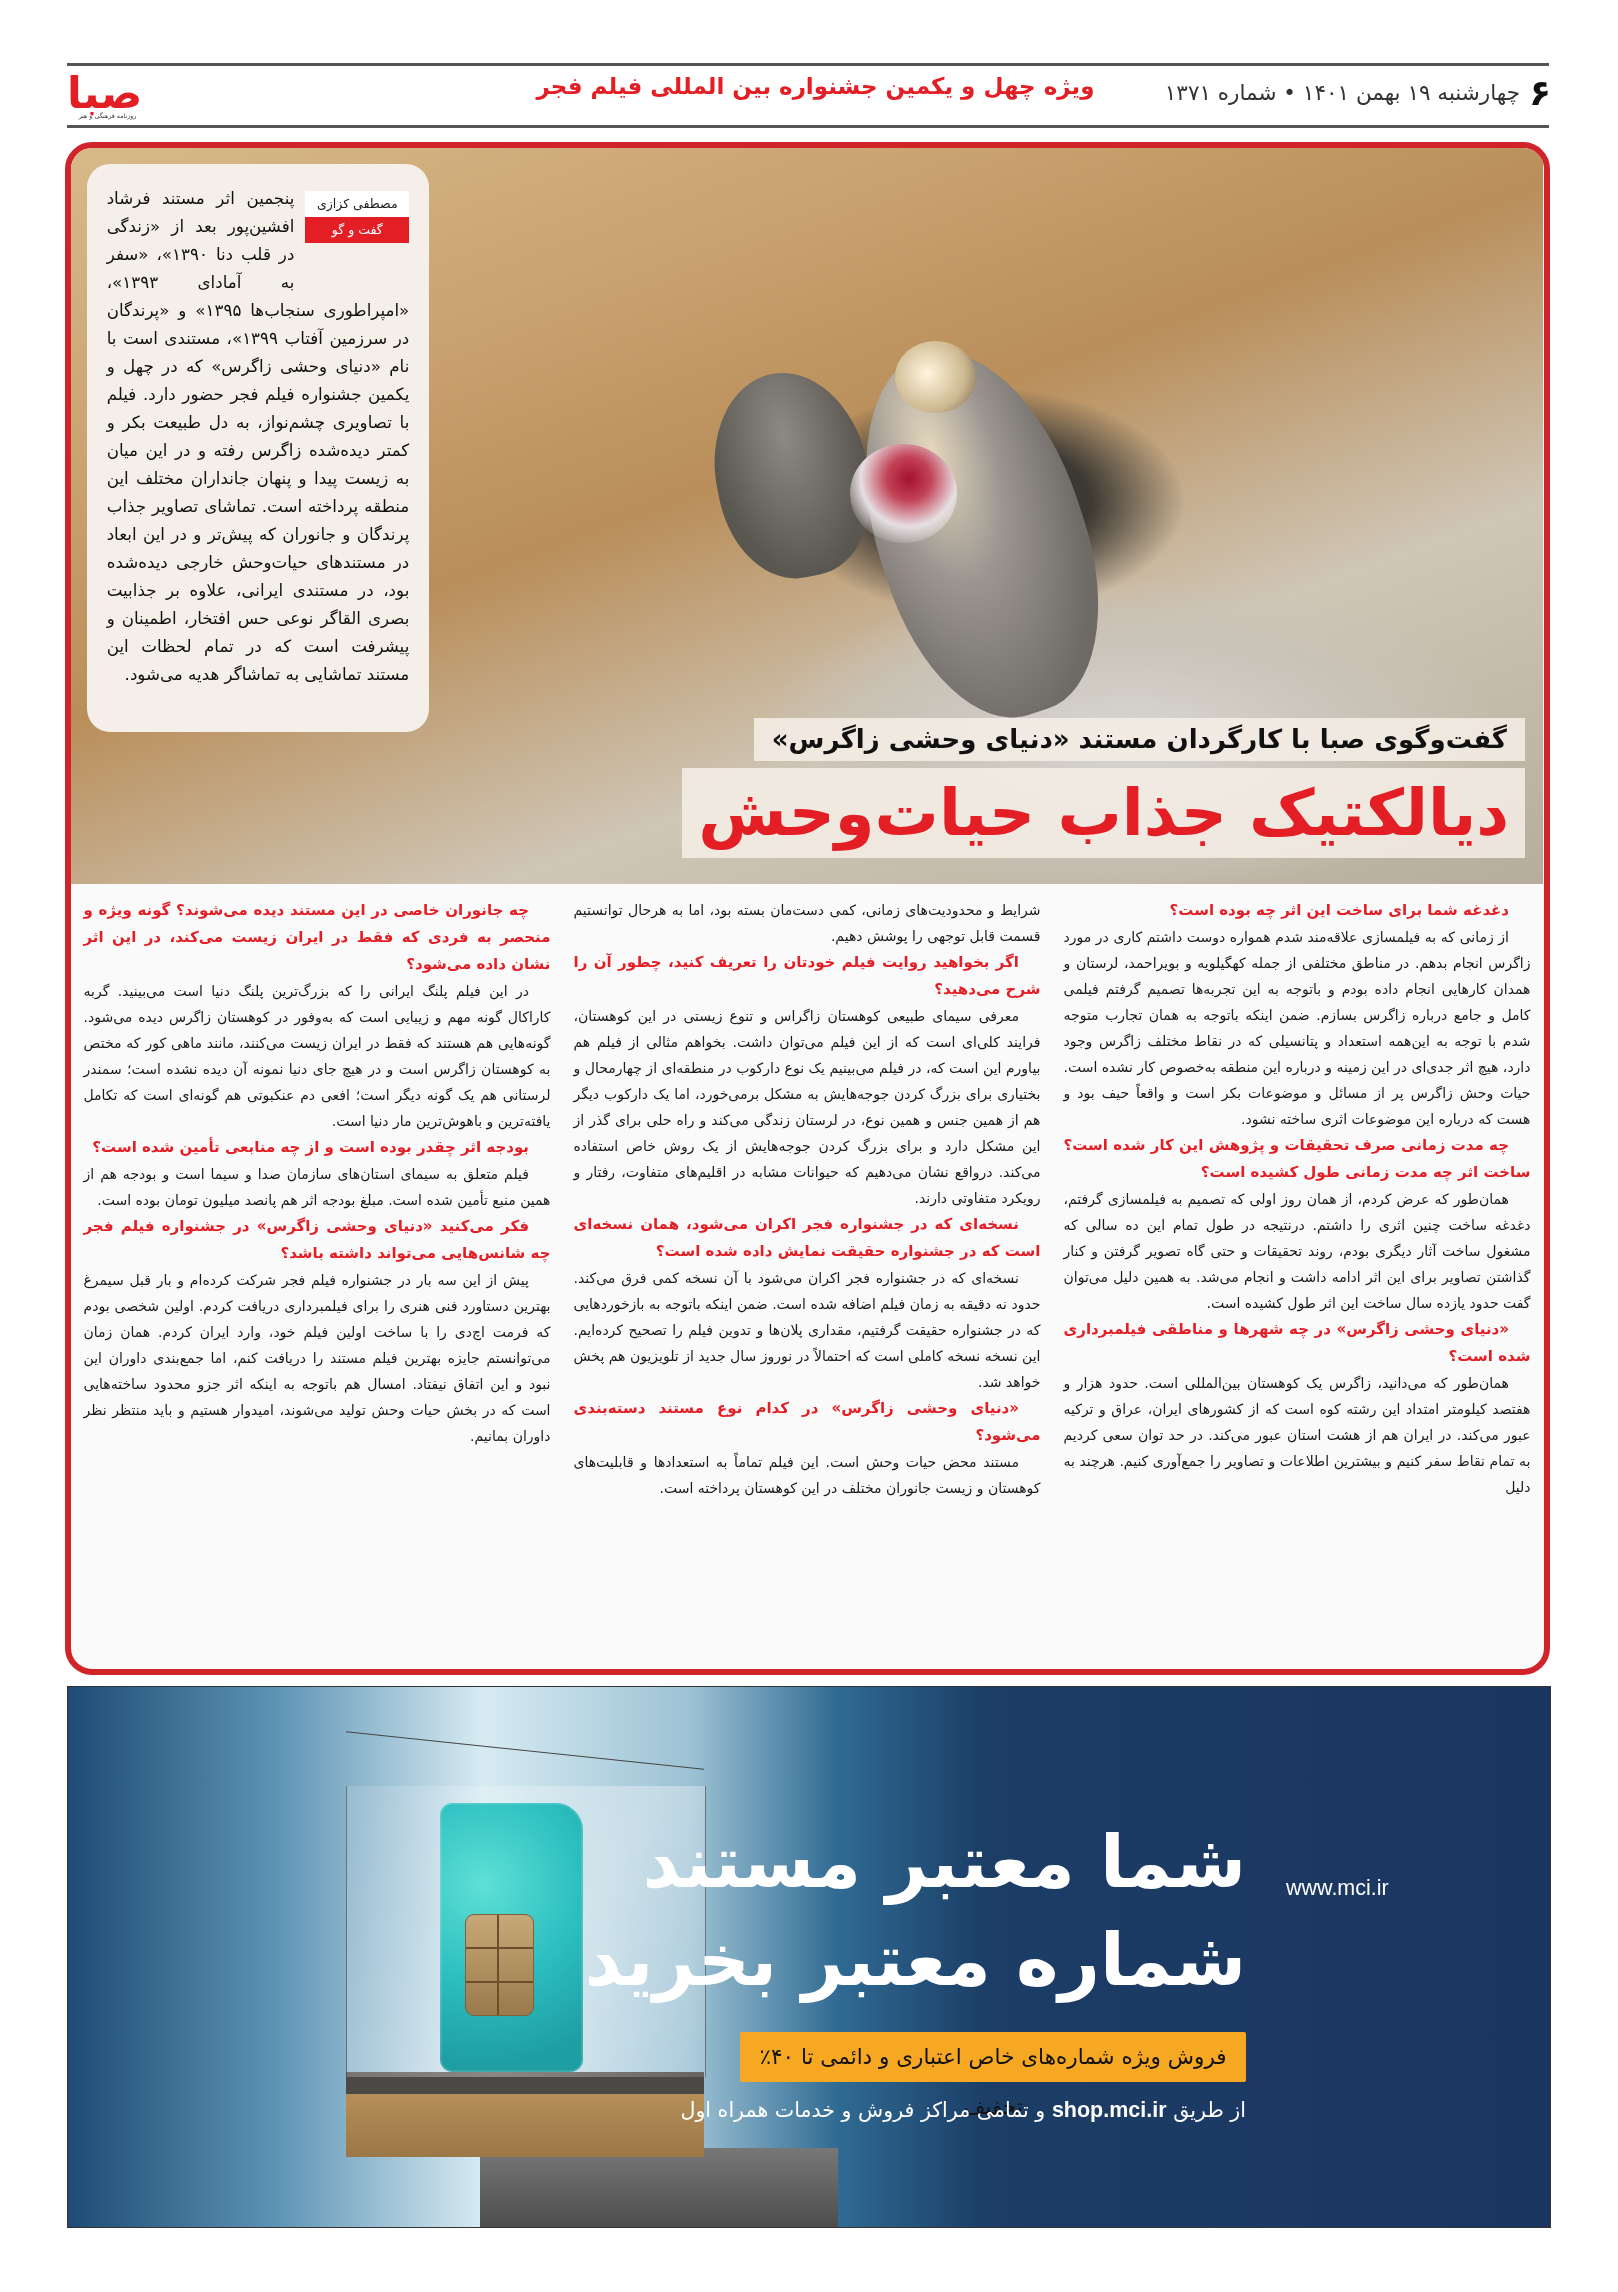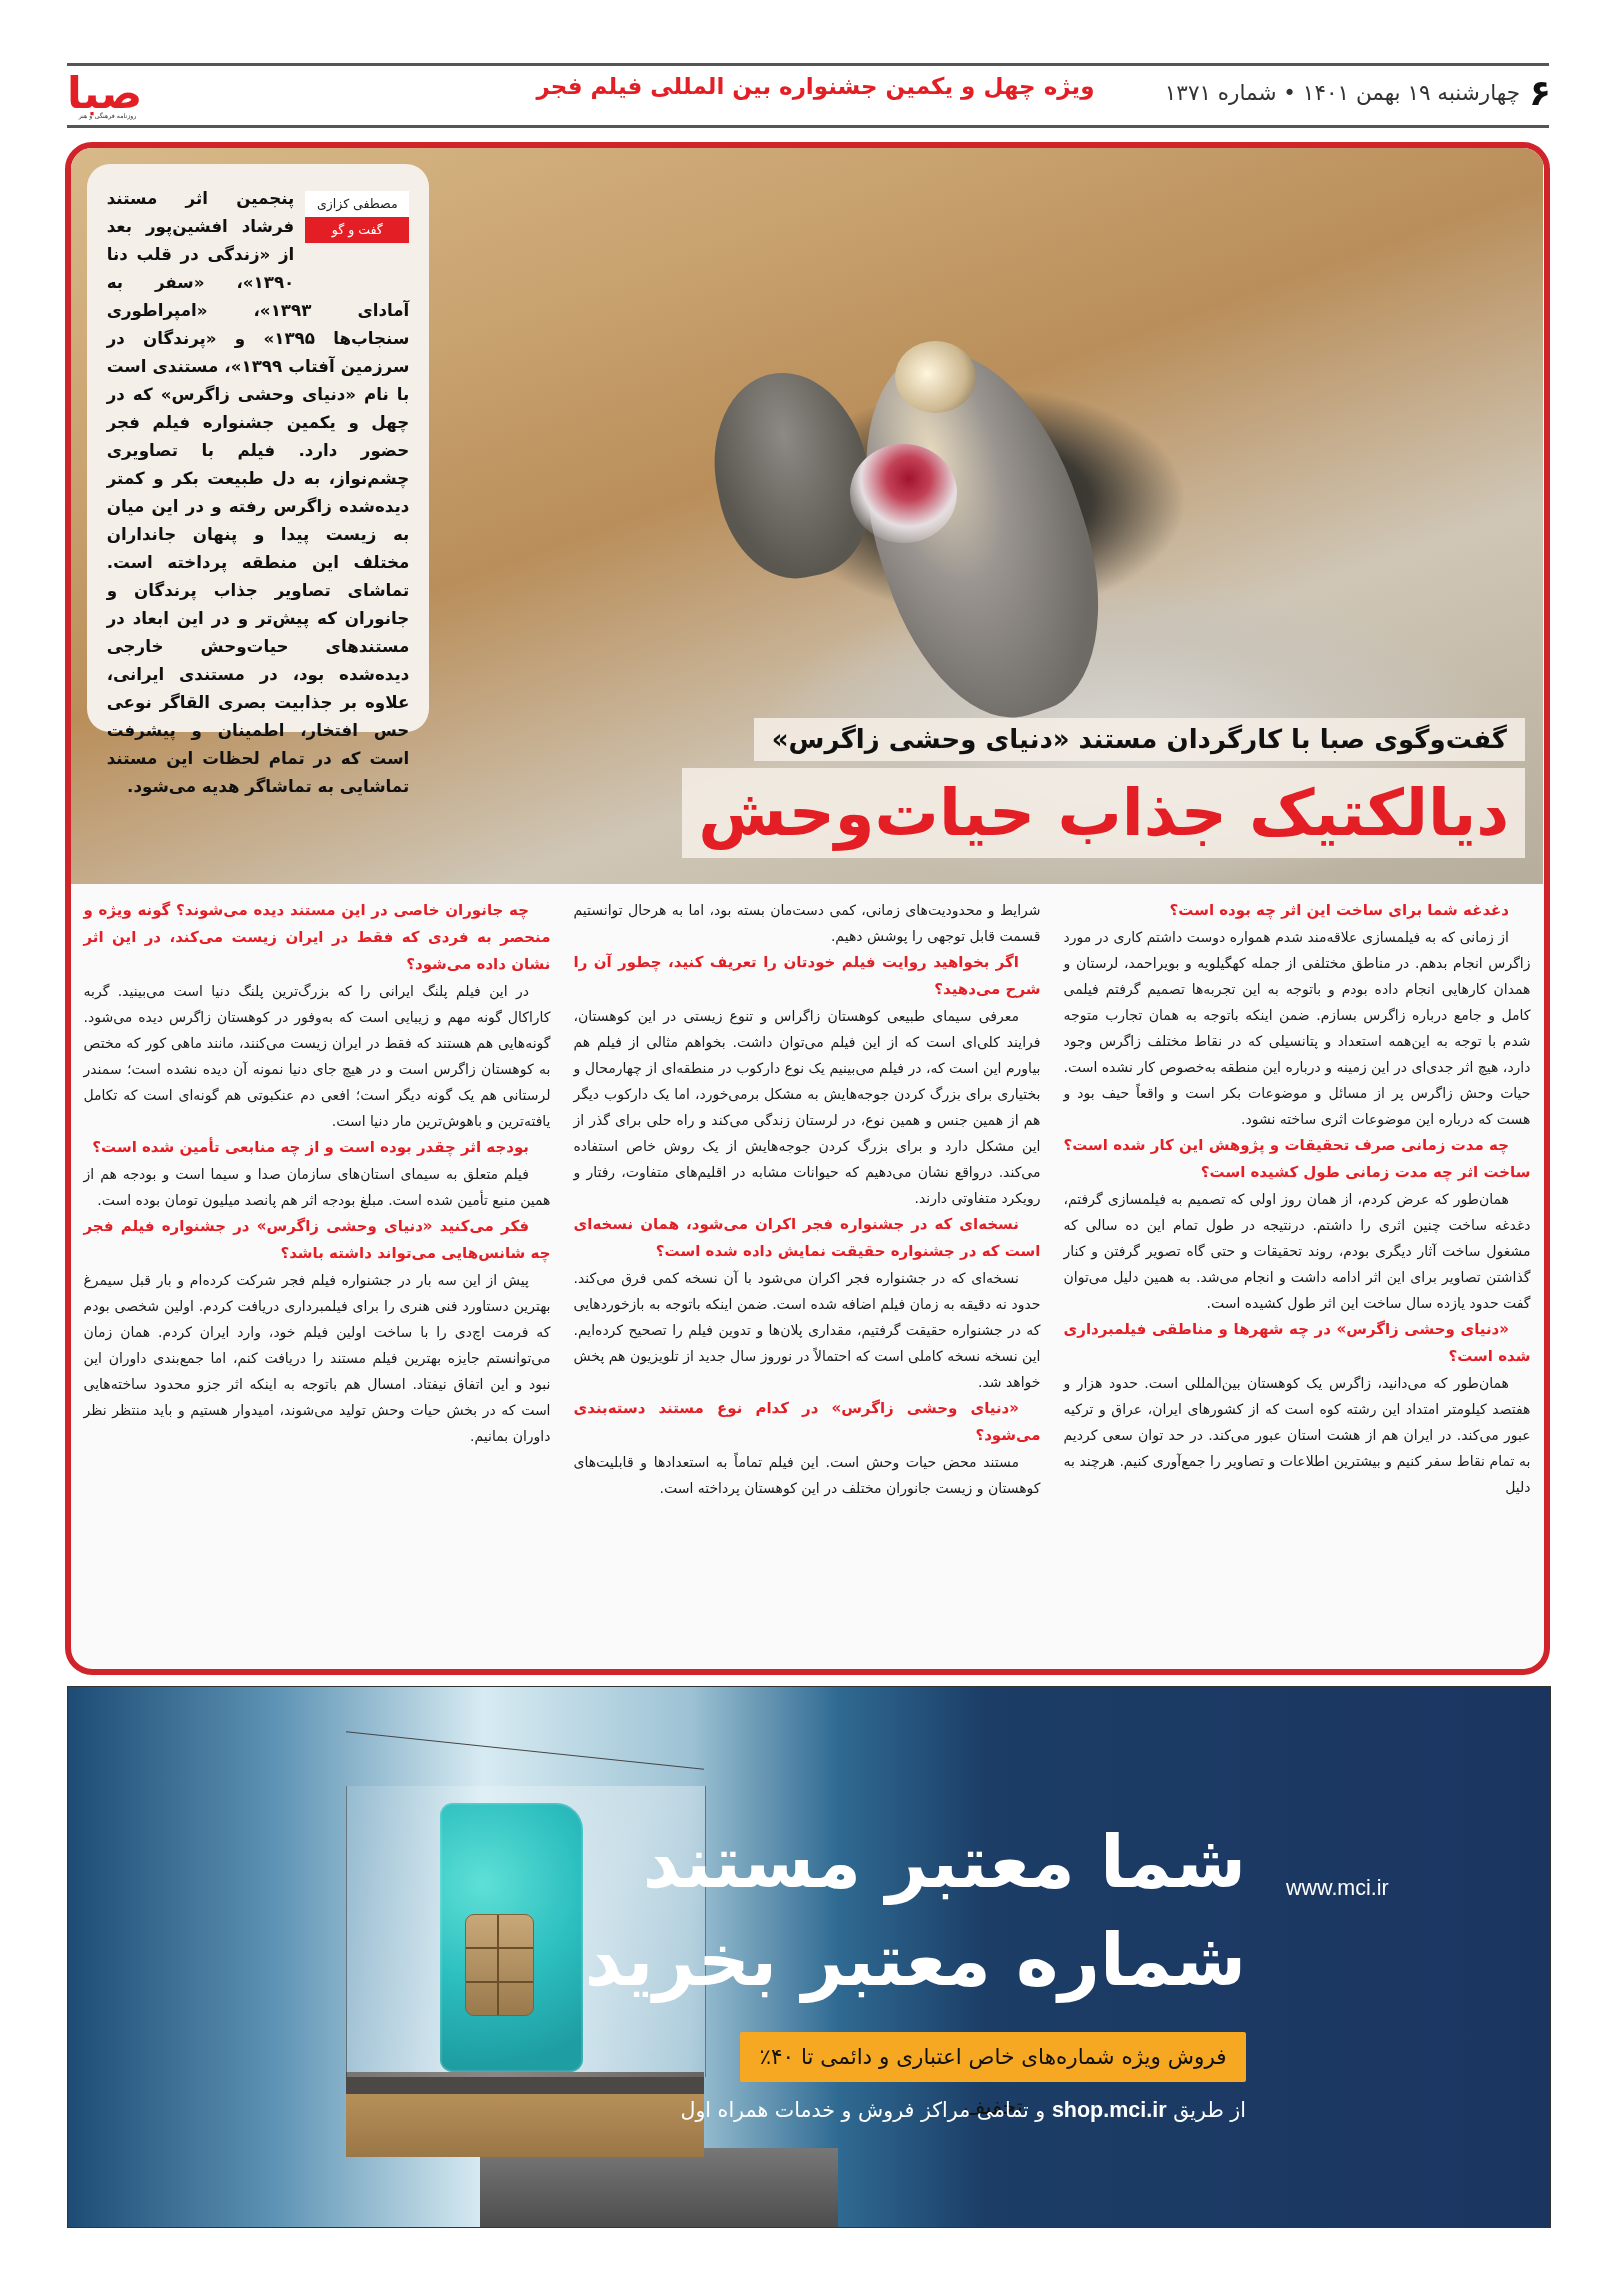--- a/index.html
+++ b/index.html
@@ -26,21 +26,21 @@
   .bird { position:absolute; border-radius:50% 50% 45% 45%; }
   .bird.left { left:645px; top:224px; width:152px; height:206px; background:radial-gradient(ellipse at 50% 30%, #8d8a85, #5a5650 70%); transform:rotate(-12deg); }
   .bird.right { left:806px; top:197px; width:206px; height:376px; background:radial-gradient(ellipse at 40% 25%, #e4d7bd 0%, #9a9590 35%, #6e6a66 75%); transform:rotate(-18deg); }
   .bird.head { left:824px; top:193px; width:81px; height:72px; background:radial-gradient(circle at 40% 45%, #fff6de 0%, #cdb890 60%, #6a5c48 100%); border-radius:50%; }
   .prey { position:absolute; left:779px; top:296px; width:107px; height:99px; border-radius:50%; background:radial-gradient(circle at 55% 35%, #a3122e 0%, #c34257 25%, #e6dfe2 55%, rgba(220,210,215,0) 80%); }
 
   .intro-box { left:16px; top:16px; width:342px; height:568px; background:#f4efe8; border-radius:23px; box-sizing:border-box; padding:19.7px 19.7px 16px 19.7px; }
   .intro-badge { position:absolute; right:19.7px; top:27px; width:104px; }
   .intro-badge .name { background:#fff; color:#222; font-size:12.5px; text-align:center; padding:5.4px 0; }
   .intro-badge .cat { background:#e31e24; color:#fff; font-size:12.5px; text-align:center; padding:5.4px 0; }
-  .intro-text { font-size:16.7px; font-weight:bold; line-height:28px; text-align:justify; color:#111; }
+  .intro-text { font-size:16.7px; font-weight:normal; line-height:28px; text-align:justify; color:#111; }
   .intro-text .float { float:right; width:115px; height:86px; }
 
   .subtitle-band { right:18px; top:570px; height:43px; padding:0 18px; background:rgba(246,239,230,0.86); font-size:26px; font-weight:bold; line-height:43px; color:#111; }
   .title-band { right:18px; top:620px; height:90px; padding:0 16px; background:rgba(246,239,230,0.86); font-size:64px; font-weight:bold; line-height:90px; color:#e31e24; letter-spacing:-0.9px; }
 
   
   .cols { left:12.5px; top:749px; width:1447px; height:770px; display:flex; flex-direction:row; gap:23px; direction:rtl; }
   .col { flex:1; font-size:14px; line-height:26px; text-align:justify; color:#1a1a1a; }
   .q { color:#e31e24; font-weight:bold; font-size:15px; line-height:27px; text-indent:21.5px; margin:0; }
   .a { margin:0; text-indent:21.5px; }

